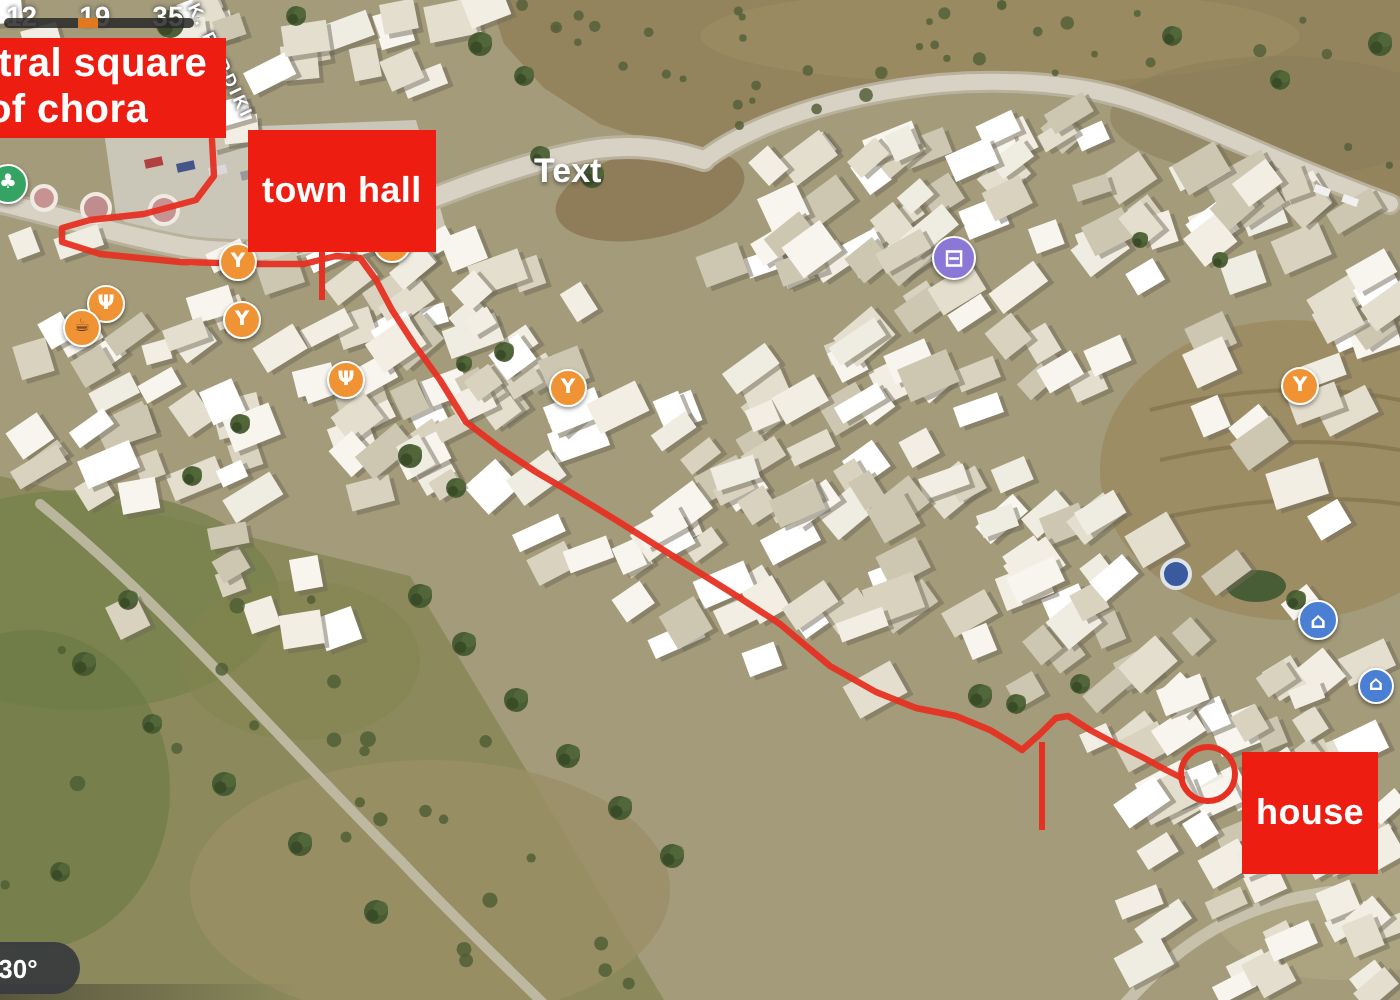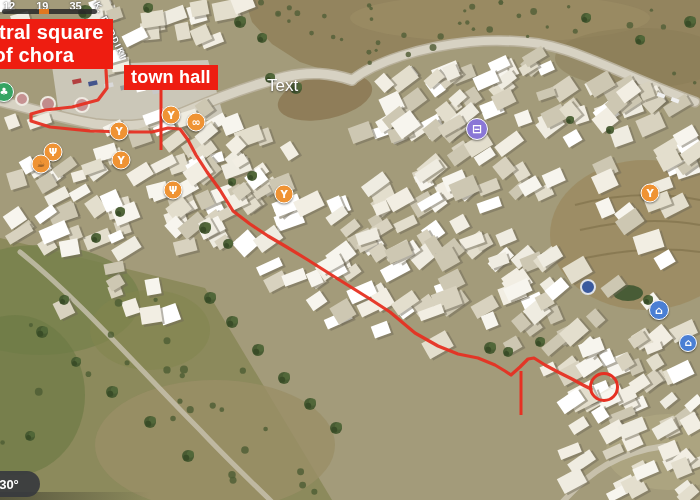--- a/index.html
+++ b/index.html
@@ -11,37 +11,37 @@
   .poi-layer{position:absolute;inset:0;z-index:20;}
   .poi{
     position:absolute;border-radius:50%;border:1.5px solid #fff;
     display:flex;align-items:center;justify-content:center;
     color:#fff;font-family:"DejaVu Sans",sans-serif;font-weight:bold;
     box-shadow:0 1px 2px rgba(0,0,0,.45);
     transform:translate(-50%,-50%);line-height:1;
   }
   .label{
     position:absolute;background:var(--label-bg,#ee1d11);color:#fff;
-    font-weight:bold;font-size:18px;padding:2px 7px;white-space:nowrap;
+    font-weight:bold;font-size:18px;padding:20px 7px;white-space:nowrap;
     z-index:30;letter-spacing:.2px;
   }
   .label.big{font-size:20px;text-align:center;line-height:23px;padding:2px 9px;}
   .watermark{
     position:absolute;left:267px;top:76px;z-index:15;color:#fff;
-    font-weight:normal;font-size:17px;text-shadow:0 1px 2px rgba(60,60,60,.8);
+    font-weight:bold;font-size:17px;text-shadow:0 1px 2px rgba(60,60,60,.8);
   }
   .street-label{
     position:absolute;left:101px;top:0px;z-index:12;color:#fff;
     font-size:9px;font-weight:bold;letter-spacing:1.5px;white-space:nowrap;
     transform:rotate(64deg);transform-origin:0 0;
     text-shadow:0 0 2px #444,0 0 2px #444;
   }
   .hud-numbers{
     position:absolute;left:3px;top:0;z-index:40;display:flex;gap:21px;
-    color:#fff;font-size:11px;font-weight:bold;text-shadow:0 0 2px #333;
+    color:#fff;font-size:14px;font-weight:bold;text-shadow:0 0 2px #333;
   }
   .hud-bar{
     position:absolute;left:2px;top:9px;width:95px;height:5px;z-index:40;
     background:rgba(40,40,40,.85);border-radius:3px;
   }
   .hud-bar .seg{position:absolute;left:37px;top:0;width:10px;height:5px;background:#e07820;}
   .temp-pill{
     position:absolute;left:-22px;top:471px;width:62px;height:26px;z-index:40;
     background:rgba(55,58,62,.92);border-radius:13px;color:#fff;
     display:flex;align-items:center;justify-content:center;
@@ -1131,20 +1131,21 @@
 
   <div class="street-label">K. PERDIKI</div>
 
   <div class="watermark">Text</div>
 
   <div class="label big" style="left:-45px;top:19px;">
     <span>central square</span><br>
     <span>of chora</span>
   </div>
   <div class="label" style="left:124px;top:65px;">town hall</div>
+  <div class="label" style="left:621px;top:376px;">house</div>
 
   <div class="hud-numbers">
     <span>12</span>
     <span>19</span>
     <span>35</span>
   </div>
   <div class="hud-bar">
       <div class="seg"></div>
     </div>
   <div class="temp-pill">

